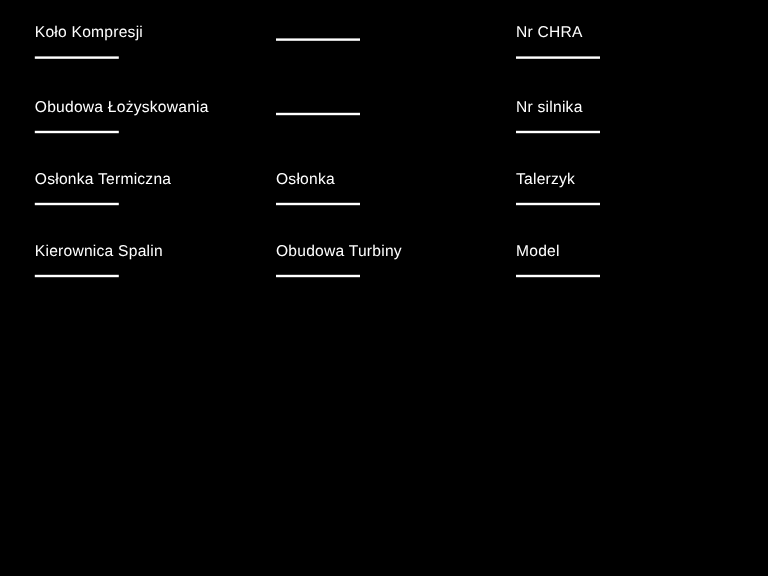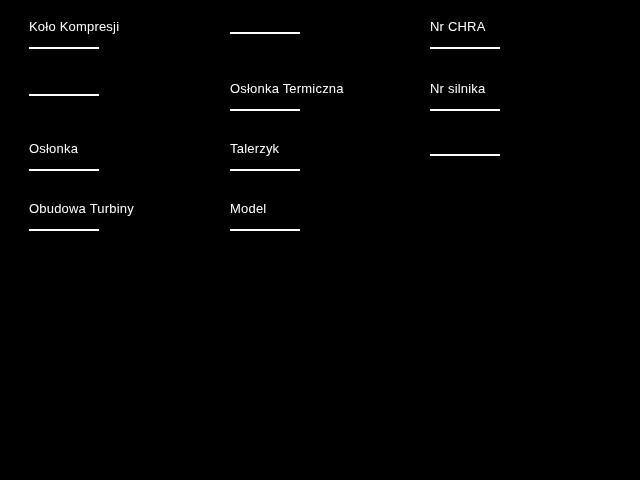--- a/index.html
+++ b/index.html
@@ -68,46 +68,51 @@
 
     <div class="field">
       <input class="field-input" type="text" value="" style="">
     </div>
 
     <div class="field">
       <div class="field-label">Nr CHRA</div>
       <input class="field-input" type="text" value="" style="">
     </div>
 
+    <div class="field">
+      <div class="field-label">Obudowa Łożyskowania</div>
+      <input class="field-input" type="text" value="" style="">
+    </div>
 
     <div class="field">
       <input class="field-input" type="text" value="" style="">
     </div>
 
     <div class="field">
-      <div class="field-label">Osłonka Termiczna</div>
+      <div class="field-label">Nr silnika</div>
       <input class="field-input" type="text" value="" style="">
     </div>
 
     <div class="field">
-      <div class="field-label">Nr silnika</div>
+      <div class="field-label">Osłonka Termiczna</div>
       <input class="field-input" type="text" value="" style="">
     </div>
 
     <div class="field">
       <div class="field-label">Osłonka</div>
       <input class="field-input" type="text" value="" style="">
     </div>
 
     <div class="field">
       <div class="field-label">Talerzyk</div>
       <input class="field-input" type="text" value="" style="">
     </div>
 
     <div class="field">
+      <div class="field-label">Kierownica Spalin</div>
       <input class="field-input" type="text" value="" style="">
     </div>
 
     <div class="field">
       <div class="field-label">Obudowa Turbiny</div>
       <input class="field-input" type="text" value="" style="">
     </div>
 
     <div class="field">
       <div class="field-label">Model</div>

